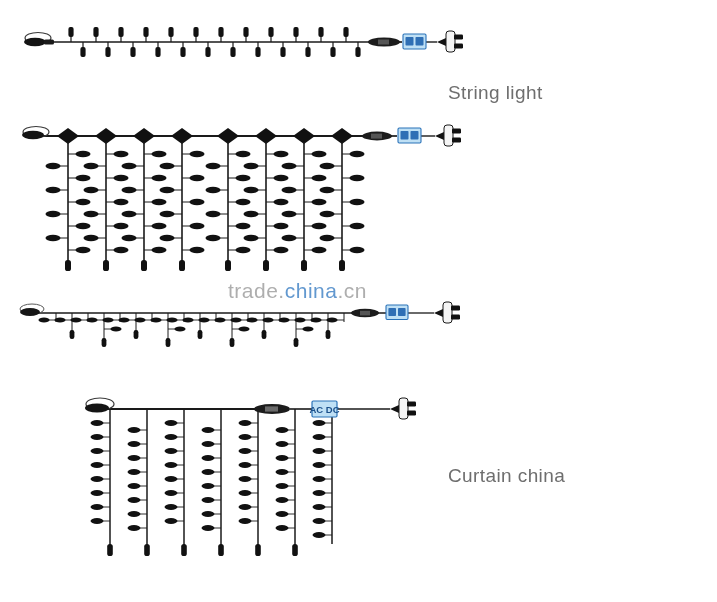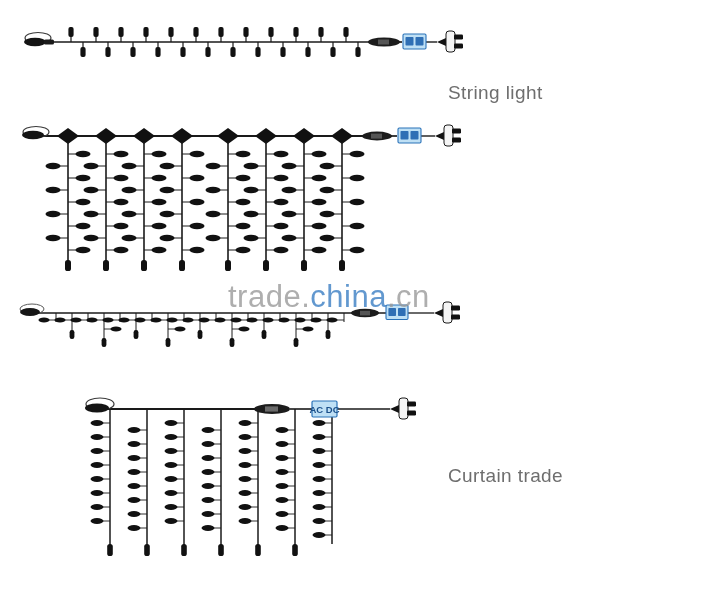--- a/index.html
+++ b/index.html
@@ -33,21 +33,21 @@
     font-size: 19px;
     letter-spacing: 0.4px;
     white-space: nowrap;
     -webkit-font-smoothing: antialiased;
   }
   #watermark {
     position: absolute;
     left: 228px;
     top: 279px;
     font-family: "Liberation Sans", sans-serif;
-    font-size: 31px;
+    font-size: 21px;
     letter-spacing: 0.5px;
     color: #9a9a9a;
     opacity: 0.80;
     white-space: nowrap;
     pointer-events: none;
     user-select: none;
   }
   #watermark .wm-blue { color: #3c7fc4; }
   svg { display: block; overflow: visible; }
 </style>
@@ -988,19 +988,19 @@
       </g>
 
       <g>
         <path d="M330 17 L339 13 L339 21 Z" fill="#121212"></path>
         <rect x="339" y="6" width="9" height="21" rx="3" fill="#f5f5f5" stroke="#1a1a1a" stroke-width="1"></rect>
         <rect x="347" y="9.5" width="9" height="5" rx="1.2" fill="#111"></rect>
         <rect x="347" y="18.5" width="9" height="5" rx="1.2" fill="#111"></rect>
       </g>
     </svg>
   </div>
-  <div class="label" style="left:448px; top:465px;">Curtain trade</div>
+  <div class="label" style="left:448px; top:465px;">Curtain china</div>
 
   <div id="watermark">
     <span>trade.</span><span class="wm-blue">china</span><span>.cn</span>
   </div>
 
 </div>
 
 </body></html>

